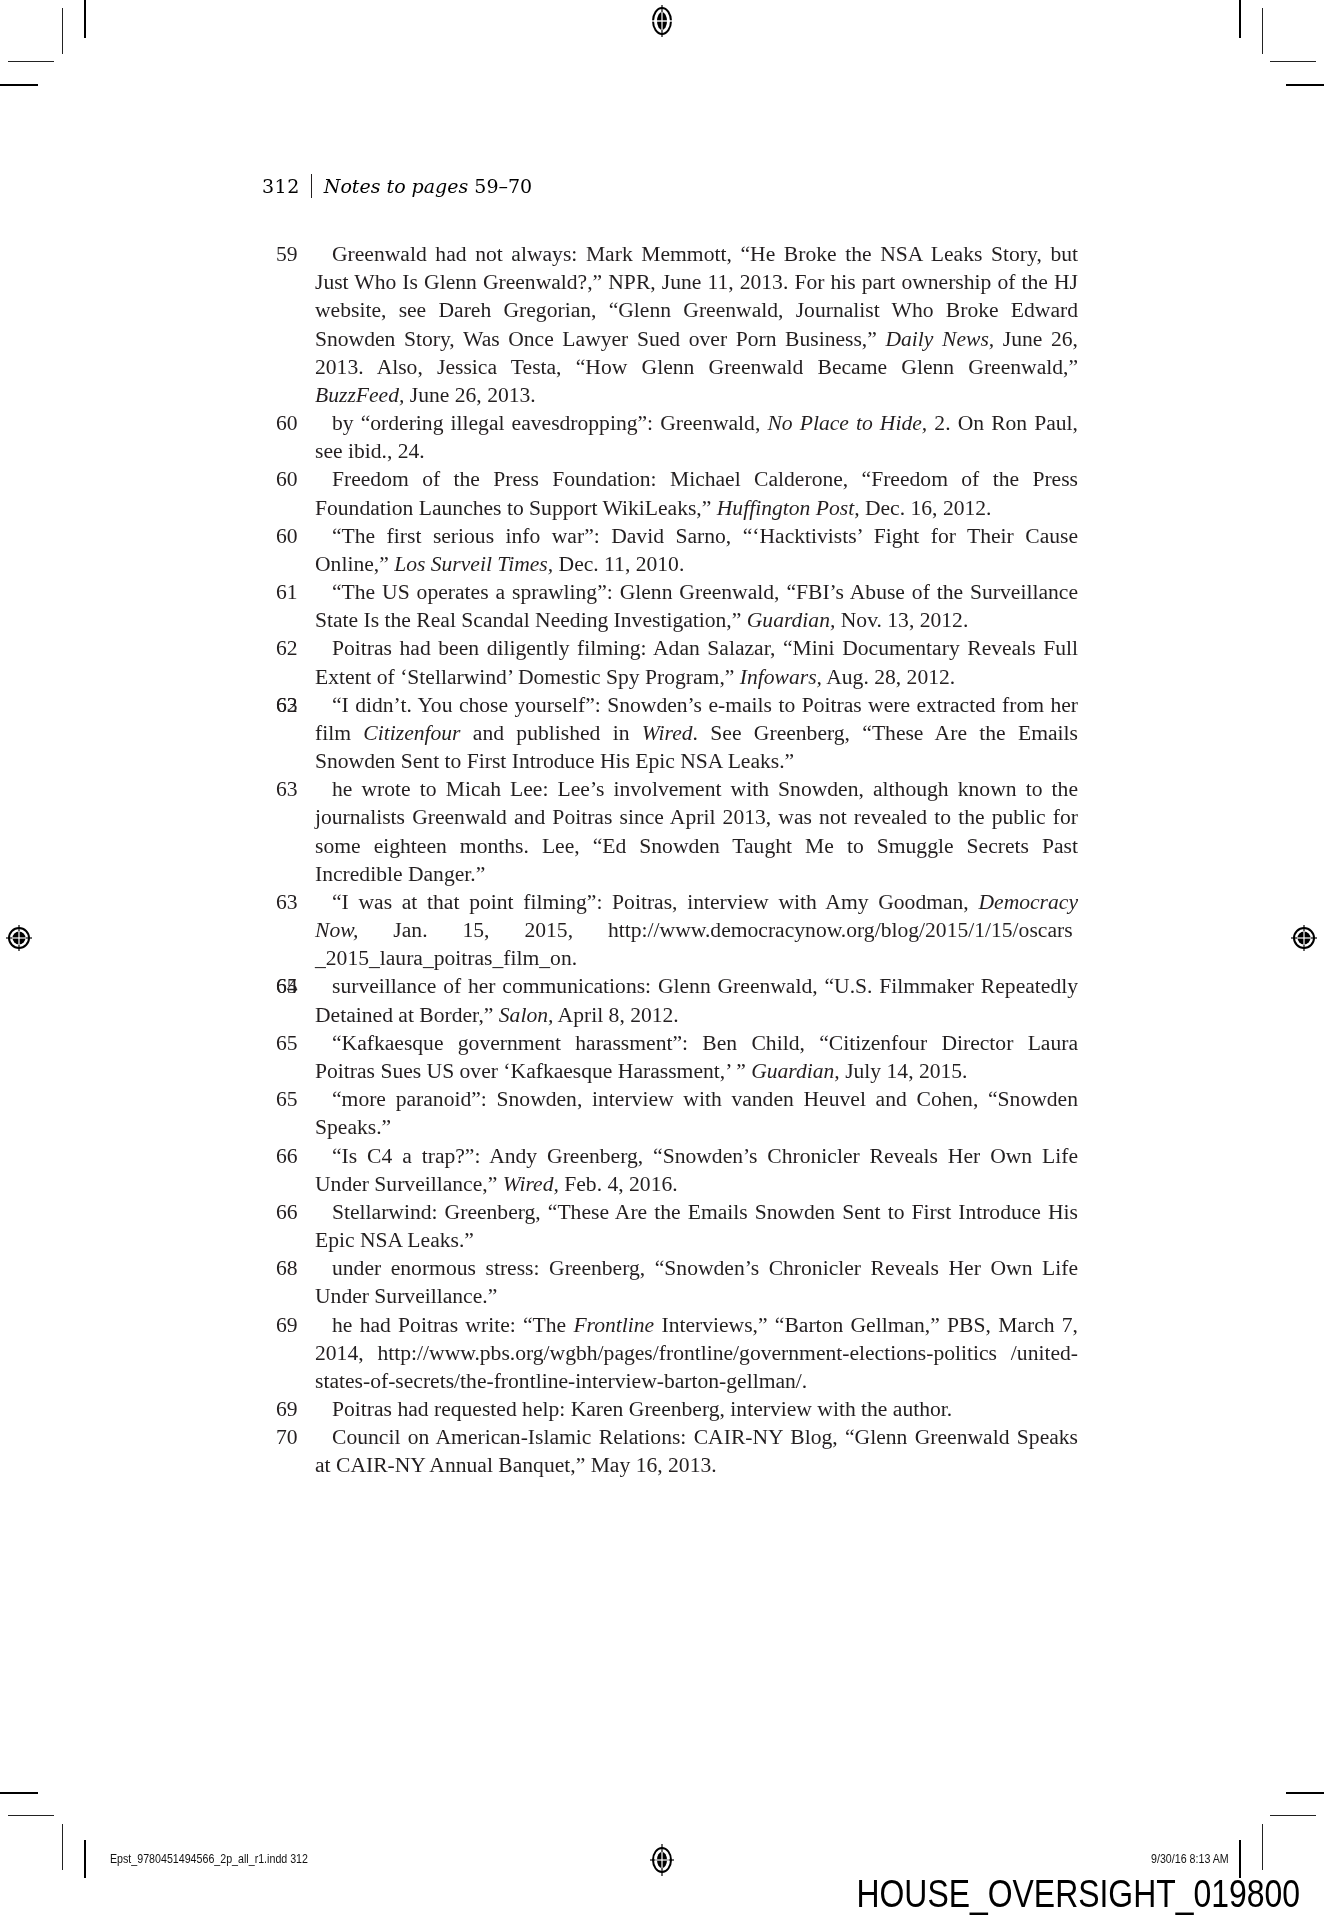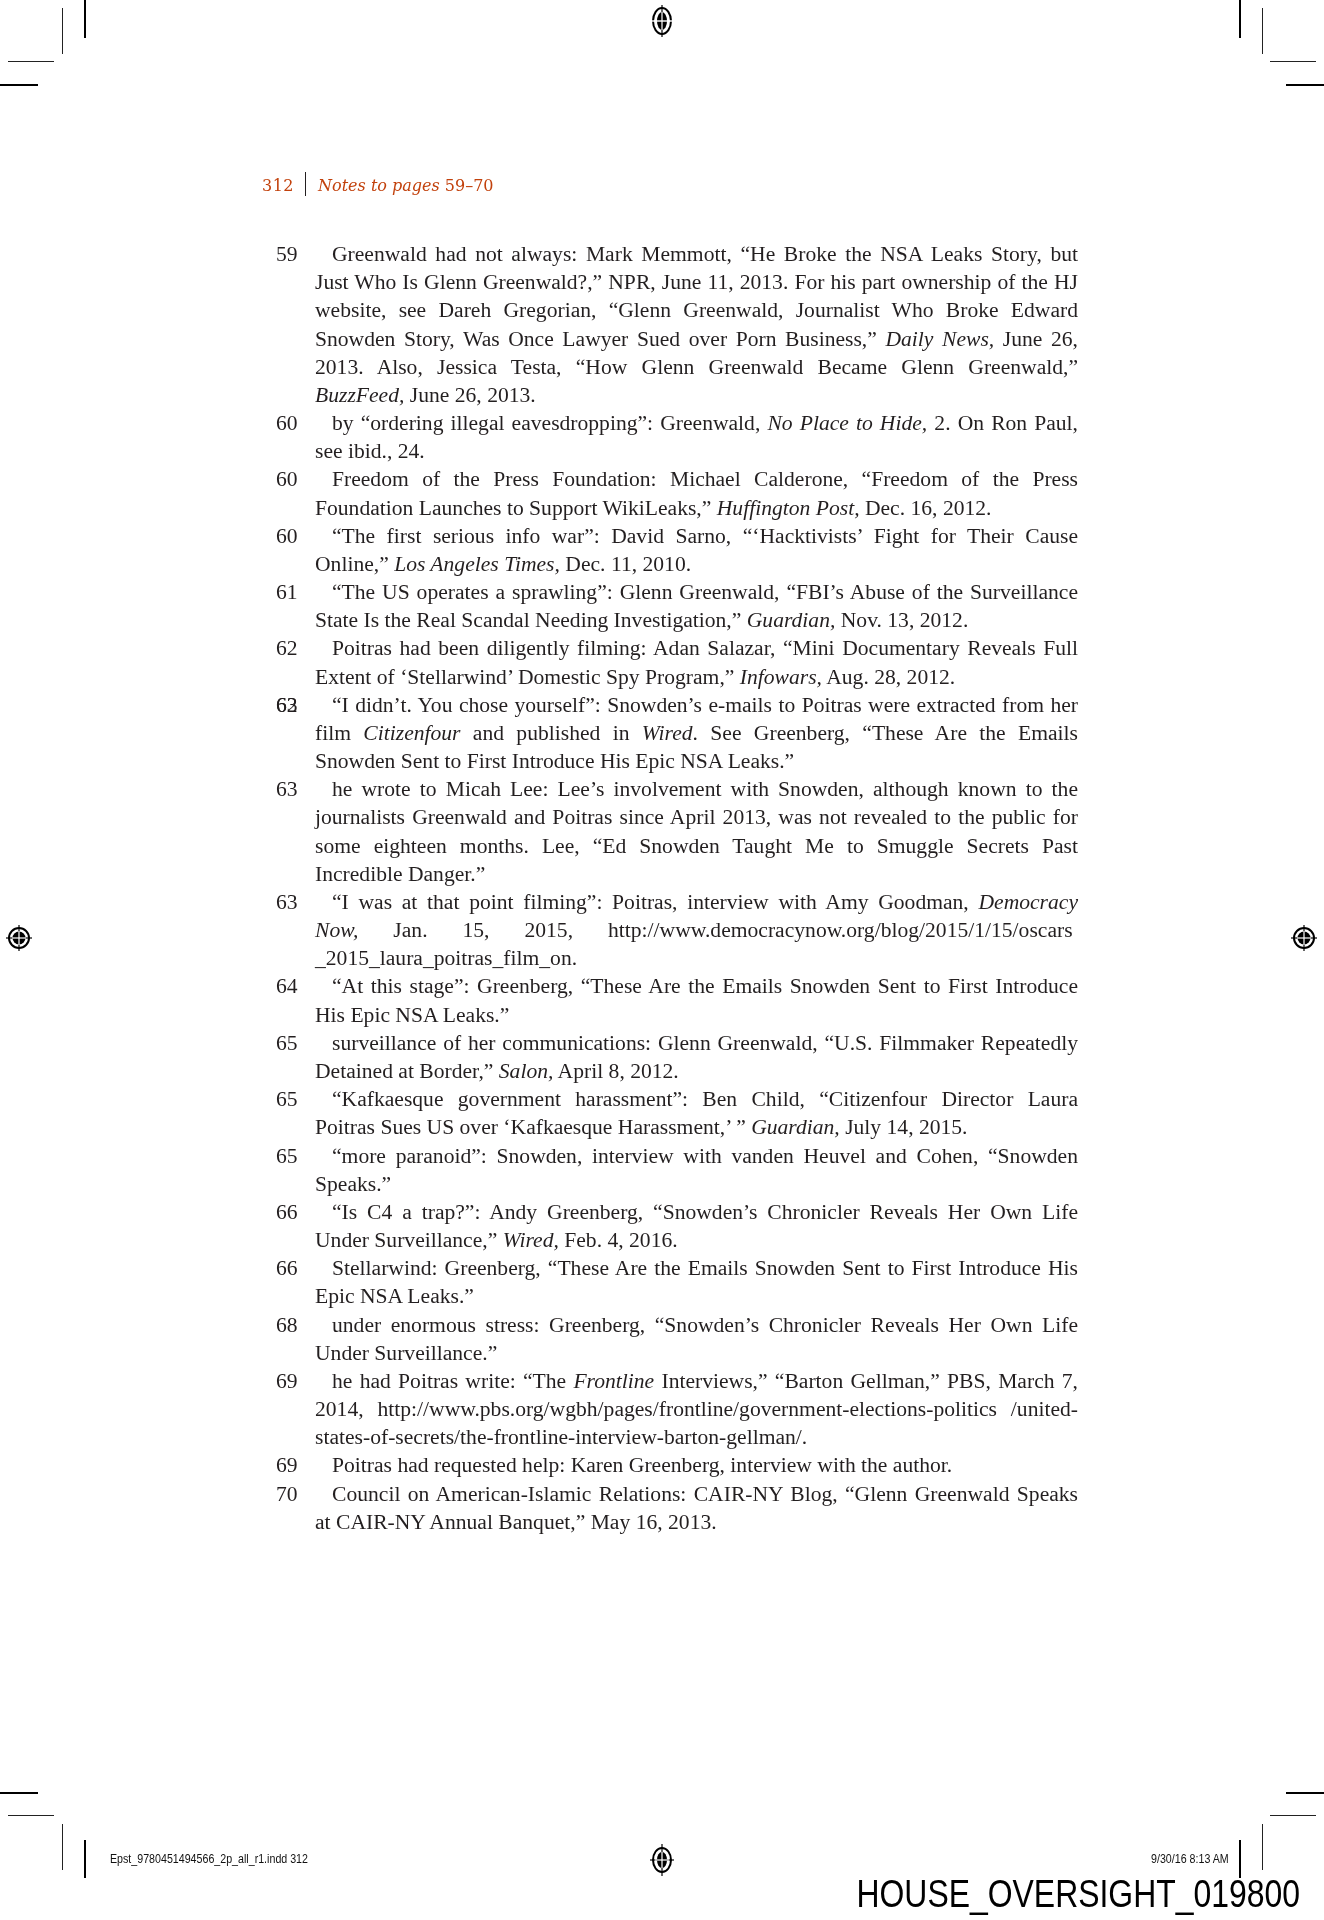--- a/index.html
+++ b/index.html
@@ -24,24 +24,24 @@
       width: 28px;
       height: 28px;
     }
     .reg-mark svg { width: 100%; height: 100%; display: block; }
 
     .running-head {
       position: absolute;
       left: 262px;
       top: 172px;
       font-family: "DejaVu Serif", "Liberation Serif", serif;
-      font-size: 16px;
+      font-size: 19px;
       line-height: 28px;
       white-space: nowrap;
-      color: #c2410c;
+      color: #000000;
     }
     .running-head .folio { letter-spacing: 0.5px; }
     .running-head .sep {
       display: inline-block;
       width: 1px;
       height: 24px;
       background: #231f20;
       vertical-align: -5px;
       margin: 0 12px 0 11px;
     }
@@ -164,28 +164,28 @@
 </div>
 
 <div class="running-head">
   <span class="folio">312</span><span class="sep"></span><span class="title">Notes to pages</span> <span class="range">59–70</span>
 </div>
 
 <div class="notes" id="notes">
     <div class="note"><span class="num">59</span><span class="txt"><span>Greenwald had not always: Mark Memmott, “He Broke the NSA Leaks Story, but Just Who Is Glenn Greenwald?,” NPR, June 11, 2013. For his part owner­ship of the HJ website, see Dareh Gregorian, “Glenn Greenwald, Journalist Who Broke Edward Snowden Story, Was Once Lawyer Sued over Porn Business,” </span><i>Daily News,</i><span> June 26, 2013. Also, Jessica Testa, “How Glenn Greenwald Became Glenn Greenwald,” </span><i>BuzzFeed,</i><span> June 26, 2013.</span></span></div>
     <div class="note"><span class="num">60</span><span class="txt"><span>by “ordering illegal eavesdropping”: Greenwald, </span><i>No Place to Hide,</i><span> 2. On Ron Paul, see ibid., 24.</span></span></div>
     <div class="note"><span class="num">60</span><span class="txt"><span>Freedom of the Press Foundation: Michael Calderone, “Freedom of the Press Foundation Launches to Support WikiLeaks,” </span><i>Huffington Post,</i><span> Dec. 16, 2012.</span></span></div>
-    <div class="note"><span class="num">60</span><span class="txt"><span>“The first serious info war”: David Sarno, “‘Hacktivists’ Fight for Their Cause Online,” </span><i>Los Angeles Times,</i><span> Dec. 11, 2010.</span></span></div>
+    <div class="note"><span class="num">60</span><span class="txt"><span>“The first serious info war”: David Sarno, “‘Hacktivists’ Fight for Their Cause Online,” </span><i>Los Surveil Times,</i><span> Dec. 11, 2010.</span></span></div>
     <div class="note"><span class="num">61</span><span class="txt"><span>“The US operates a sprawling”: Glenn Greenwald, “FBI’s Abuse of the Surveil­lance State Is the Real Scandal Needing Investigation,” </span><i>Guardian,</i><span> Nov. 13, 2012.</span></span></div>
     <div class="note"><span class="num">62</span><span class="txt"><span>Poitras had been diligently filming: Adan Salazar, “Mini Documentary Reveals Full Extent of ‘Stellarwind’ Domestic Spy Program,” </span><i>Infowars,</i><span> Aug. 28, 2012.</span></span></div>
     <div class="note"><span class="num">62</span></div>
     <div class="note"><span class="num">63</span><span class="txt"><span>“I didn’t. You chose yourself”: Snowden’s e-mails to Poitras were extracted from her film </span><i>Citizenfour</i><span> and published in </span><i>Wired</i><span>. See Greenberg, “These Are the Emails Snowden Sent to First Introduce His Epic NSA Leaks.”</span></span></div>
     <div class="note"><span class="num">63</span><span class="txt"><span>he wrote to Micah Lee: Lee’s involvement with Snowden, although known to the journalists Greenwald and Poitras since April 2013, was not revealed to the pub­lic for some eighteen months. Lee, “Ed Snowden Taught Me to Smuggle Secrets Past Incredible Danger.”</span></span></div>
     <div class="note"><span class="num">63</span><span class="txt"><span>“I was at that point filming”: Poitras, interview with Amy Goodman, </span><i>Democ­racy Now,</i><span> Jan. 15, 2015, http://www.democracynow.org/blog/2015/1/15/oscars ​_2015_laura_poitras_film_on.</span></span></div>
-    <div class="note"><span class="num">64</span><span class="txt"><span>“At this stage”: Greenberg, “These Are the Emails Snowden Sent to First Intro­duce His Epic NSA Leaks.”</span></span></div>
+    <div class="note"><span class="num">64</span></div>
     <div class="note"><span class="num">65</span><span class="txt"><span>surveillance of her communications: Glenn Greenwald, “U.S. Filmmaker Repeat­edly Detained at Border,” </span><i>Salon,</i><span> April 8, 2012.</span></span></div>
     <div class="note"><span class="num">65</span><span class="txt"><span>“Kafkaesque government harassment”: Ben Child, “Citizenfour Director Laura Poitras Sues US over ‘Kafkaesque Harassment,’ ” </span><i>Guardian,</i><span> July 14, 2015.</span></span></div>
     <div class="note"><span class="num">65</span><span class="txt"><span>“more paranoid”: Snowden, interview with vanden Heuvel and Cohen, “Snowden Speaks.”</span></span></div>
     <div class="note"><span class="num">66</span><span class="txt"><span>“Is C4 a trap?”: Andy Greenberg, “Snowden’s Chronicler Reveals Her Own Life Under Surveillance,” </span><i>Wired,</i><span> Feb. 4, 2016.</span></span></div>
     <div class="note"><span class="num">66</span><span class="txt"><span>Stellarwind: Greenberg, “These Are the Emails Snowden Sent to First Introduce His Epic NSA Leaks.”</span></span></div>
     <div class="note"><span class="num">68</span><span class="txt"><span>under enormous stress: Greenberg, “Snowden’s Chronicler Reveals Her Own Life Under Surveillance.”</span></span></div>
     <div class="note"><span class="num">69</span><span class="txt"><span>he had Poitras write: “The </span><i>Frontline</i><span> Interviews,” “Barton Gellman,” PBS, March 7, 2014, http://www.pbs.org/wgbh/pages/frontline/government-elections-politics ​/united-states-of-secrets/the-frontline-interview-barton-gellman/.</span></span></div>
     <div class="note"><span class="num">69</span><span class="txt"><span>Poitras had requested help: Karen Greenberg, interview with the author.</span></span></div>
     <div class="note"><span class="num">70</span><span class="txt"><span>Council on American-Islamic Relations: CAIR-NY Blog, “Glenn Greenwald Speaks at CAIR-NY Annual Banquet,” May 16, 2013.</span></span></div>
   </div>

